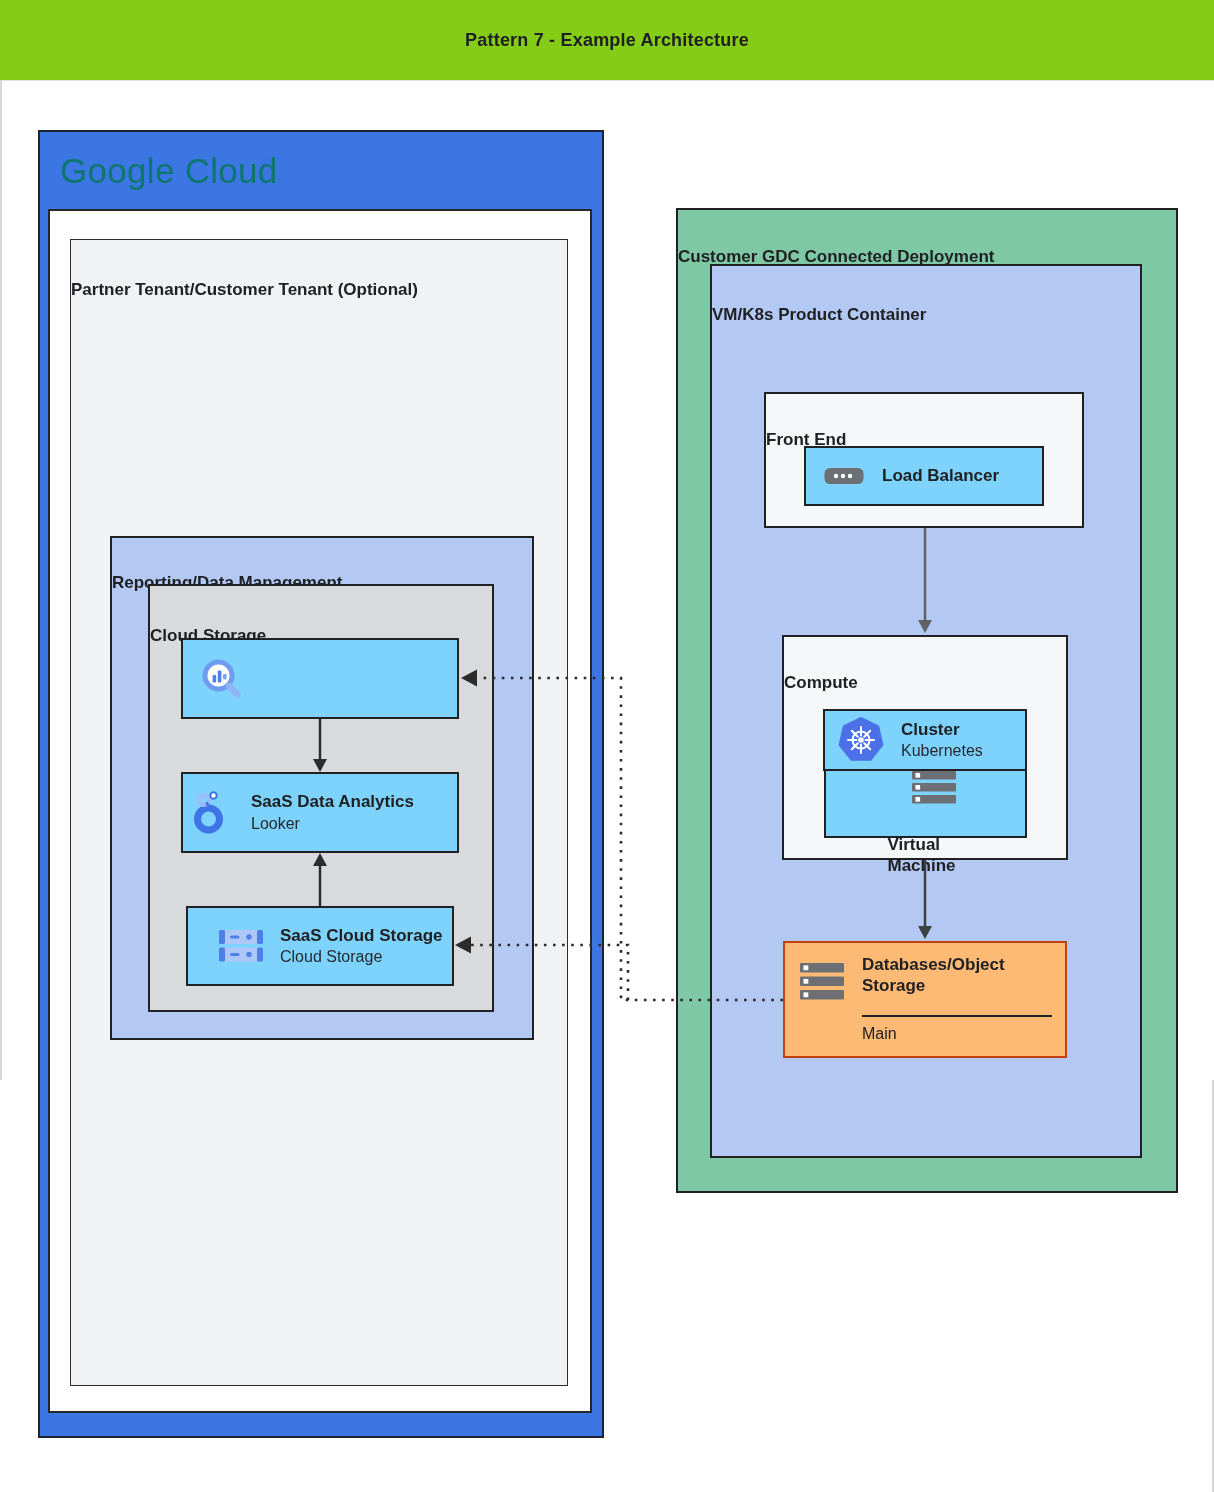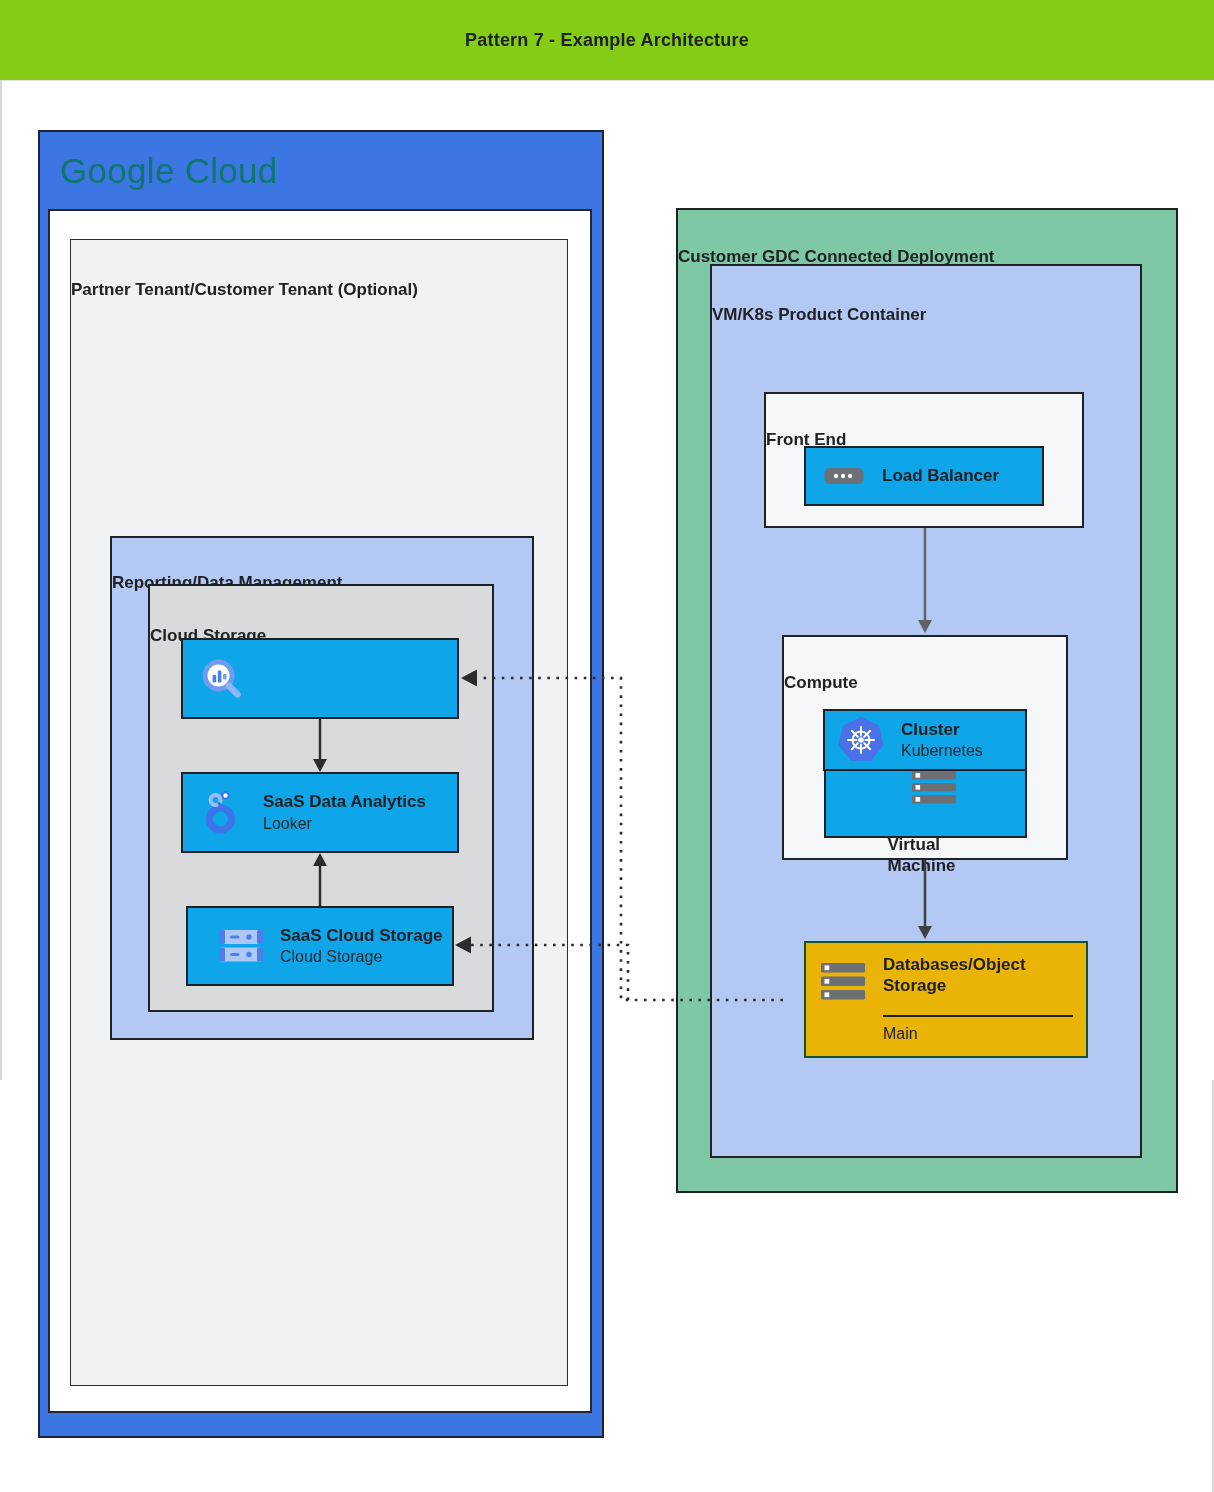--- a/index.html
+++ b/index.html
@@ -19,38 +19,38 @@
   .bordered{border:2px solid #202124;}
   .box-label{font-weight:700;font-size:17px;color:#202124;line-height:1.2;margin-top:20px;}
   
   .google-box{left:38px;top:130px;width:566px;height:1308px;background:#3b76e3;border:2px solid #1d2532;}
   .google-logo{left:60px;top:151px;font-size:35px;font-weight:500;color:#0f766e;letter-spacing:.3px;}
   .inner-white{left:48px;top:209px;width:544px;height:1204px;background:#ffffff;border:2px solid #24282c;}
   .partner-box{left:70px;top:239px;width:498px;height:1147px;background:#f1f2f4;border:1.5px solid #2a2e33;}
   .reporting-box{left:110px;top:536px;width:424px;height:504px;background:#b3c9f4;}
   .cs-group-box{left:148px;top:584px;width:346px;height:428px;background:#d9dadc;}
   
-  .card{background:#0ea5e9;border:2px solid #202124;display:flex;align-items:center;}
+  .card{background:#7dd3fc;border:2px solid #202124;display:flex;align-items:center;}
   .card-icon{flex:0 0 auto;display:block;}
   .card-text{display:flex;flex-direction:column;justify-content:center;}
   .card-title{font-size:17px;font-weight:700;line-height:1.25;color:#202124;}
   .card-sub{font-size:16px;font-weight:400;line-height:1.25;color:#27292d;margin-top:1px;}
   .card-wh{left:181px;top:638px;width:278px;height:81px;padding-left:16px;gap:18px;}
-  .card-an{left:181px;top:772px;width:278px;height:81px;padding-left:16px;gap:18px;}
+  .card-an{left:181px;top:772px;width:278px;height:81px;padding-left:4px;gap:18px;}
   .card-st{left:186px;top:906px;width:268px;height:80px;padding-left:30px;gap:16px;}
   
   .gdc-box{left:676px;top:208px;width:502px;height:985px;background:#7ec8a5;}
   .vmk8s-box{left:710px;top:264px;width:432px;height:894px;background:#b3c9f4;}
   .active-box{left:746px;top:328px;width:358px;height:784px;background:#dcddde;}
   .frontend-box{left:764px;top:392px;width:320px;height:136px;background:#f6f7f9;}
   .card-lb{left:804px;top:446px;width:240px;height:60px;padding-left:18px;gap:18px;}
   .compute-box{left:782px;top:635px;width:286px;height:225px;background:#f6f7f9;}
   .card-cluster{left:823px;top:685px;width:204px;height:62px;padding-left:12px;gap:16px;margin-top:24px;}
   .card-vm{left:824px;top:769px;width:203px;height:69px;padding-left:16px;gap:29px;flex-direction:column;}
-  .card-db{left:804px;top:941px;width:284px;height:117px;background:#eab308;border:2px solid #14532d;}
+  .card-db{left:783px;top:941px;width:284px;height:117px;background:#fdba74;border:2px solid #c2410c;}
   .db-icon{position:absolute;left:15px;top:20px;}
   .db-text{position:absolute;left:77px;top:11px;width:180px;}
   .db-divider{position:absolute;left:77px;right:13px;top:72px;height:0;border-top:2px solid #202124;}
   .db-main{position:absolute;left:77px;top:82px;font-size:16px;font-weight:400;color:#202124;}
   
   .pad-top-15{padding-top:15px;} .pad-top-16{padding-top:16px;}
   .pad-top-17{padding-top:17px;} .pad-top-19{padding-top:19px;}
   .pad-top-20{padding-top:20px;}
   .connectors{position:absolute;left:0;top:0;pointer-events:none;}
   .edge-line{position:absolute;background:#d7d9db;}

